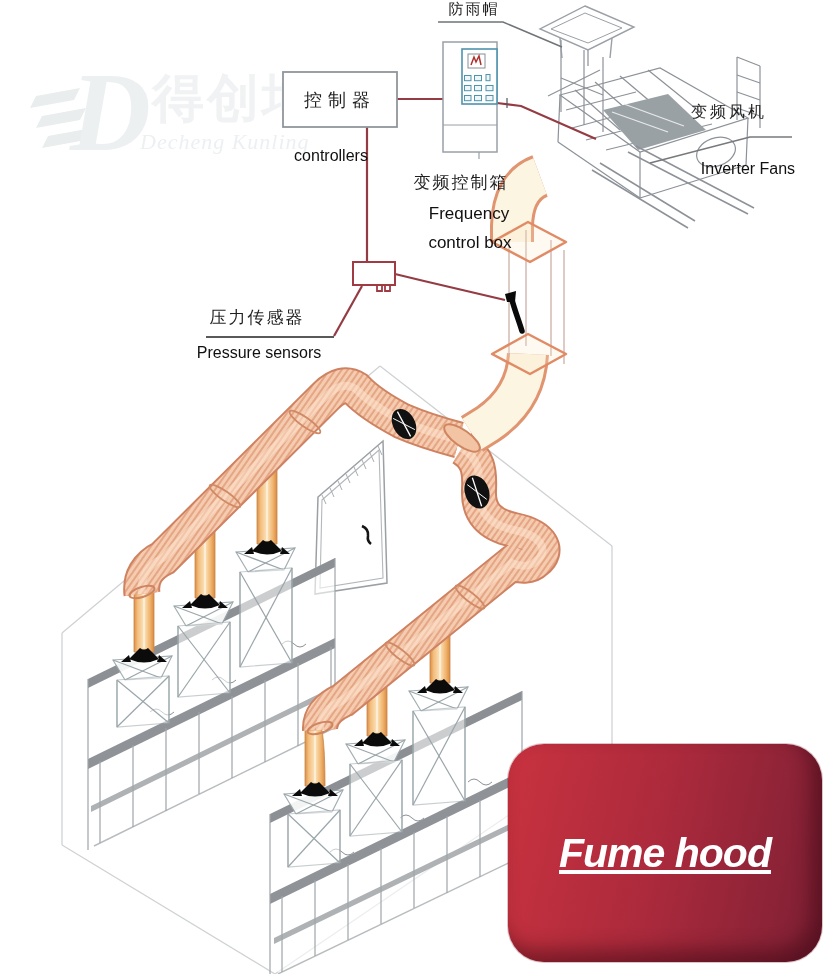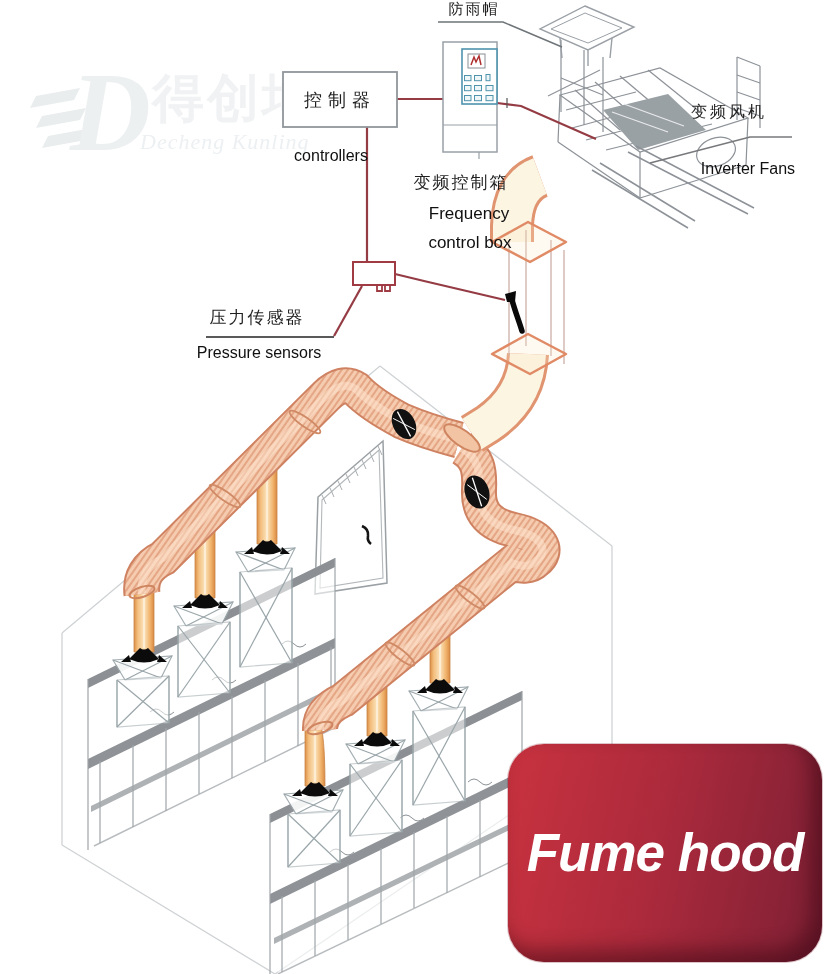--- a/index.html
+++ b/index.html
@@ -6,22 +6,22 @@
   #stage{position:relative;width:828px;height:974px;background:#ffffff;overflow:hidden;
          font-family:"Liberation Sans",sans-serif;}
   #diagram{position:absolute;left:0;top:0;}
   .zh{font-family:"Liberation Serif","DejaVu Serif",serif;fill:#1f1f1f;}
   .en{font-family:"Liberation Sans","DejaVu Sans",sans-serif;fill:#101010;}
   .wm{font-family:"Liberation Serif","DejaVu Serif",serif;}
   #badge{position:absolute;left:508px;top:744px;width:314px;height:218px;border-radius:36px;
          background:linear-gradient(102deg,#c9323f 0%,#ab2a3c 48%,#7d1f34 100%);
          box-shadow:inset -10px -12px 20px rgba(40,0,12,.45), 0 0 0 1px rgba(120,20,40,.25);
          display:flex;flex-direction:column;align-items:center;justify-content:center;}
-  #badge .bline{color:#ffffff;font-style:italic;font-weight:bold;font-size:53px;line-height:1.22;
-         letter-spacing:-1px;font-family:"Liberation Sans",sans-serif;white-space:nowrap;}
+  #badge .bline{color:#ffffff;font-style:italic;font-weight:bold;font-size:41px;line-height:1.22;
+         letter-spacing:-1px;font-family:"Liberation Sans",sans-serif;white-space:nowrap;text-decoration:underline;}
 </style>
 </head>
 <body>
 
 <div id="stage">
 <svg id="diagram" width="828" height="974" viewBox="0 0 828 974">
   <defs>
     <pattern id="spir" width="5" height="5" patternUnits="userSpaceOnUse" patternTransform="rotate(35)">
       <rect width="5" height="5" fill="#f6ccb0"></rect>
       <line x1="2" y1="0" x2="2" y2="5" stroke="#dd9673" stroke-width="1.4"></line>

